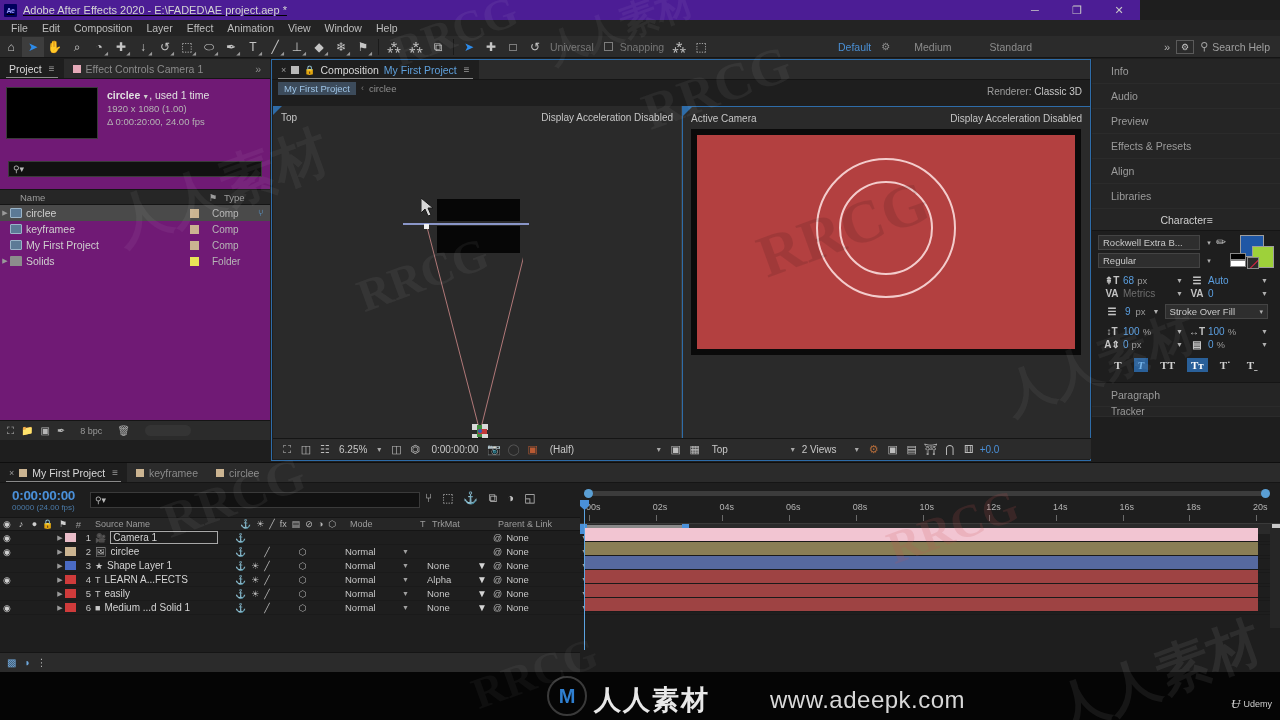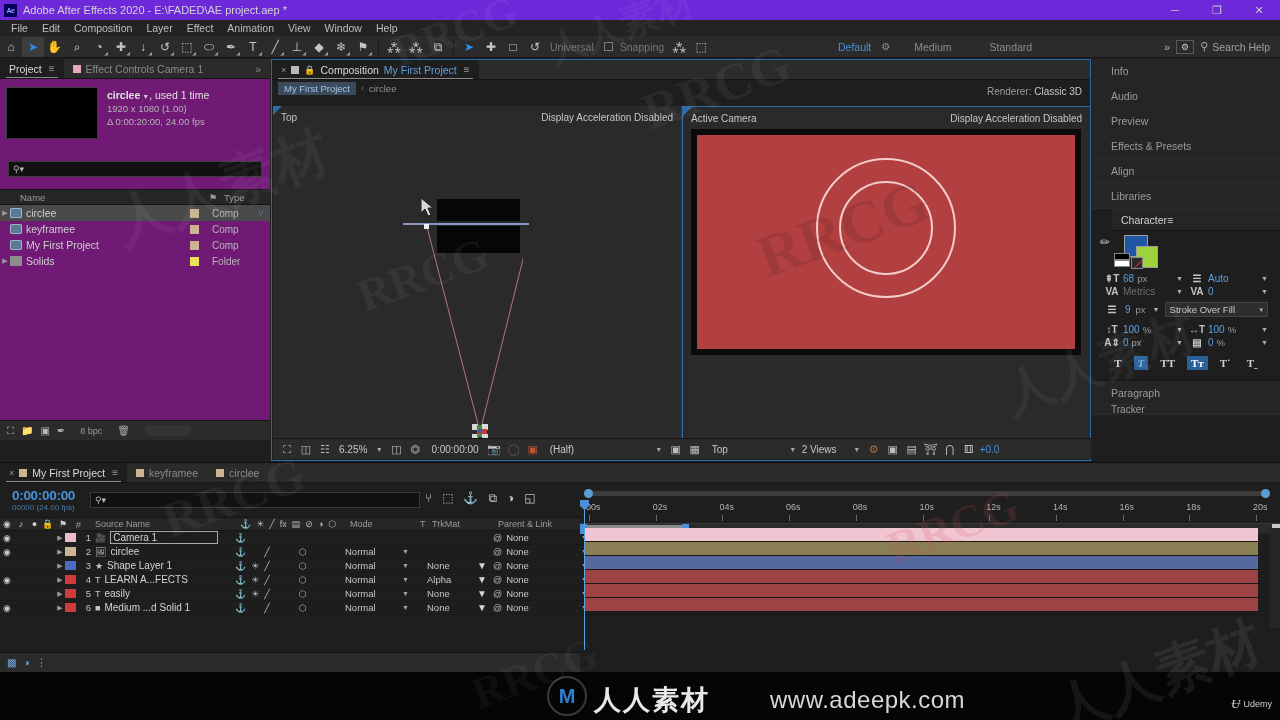--- a/index.html
+++ b/index.html
@@ -7,22 +7,22 @@
     width: 1280px; height: 720px;
     background: #000;
     font-family: "Liberation Sans", sans-serif;
     overflow: hidden;
     -webkit-font-smoothing: antialiased;
   }
   .app { position: relative; width: 1280px; height: 720px; background: #1e1e1e; }
 
   
   .titlebar {
-    position: absolute; left: 0; top: 0; width: 1280px; height: 20px;
-    background: #6d28d9; display: flex; align-items: center;
+    position: absolute; left: 0; top: 0; width: 1140px; height: 20px;
+    background: #4c1d95; display: flex; align-items: center; text-decoration: underline;
   }
   .ae-badge {
     width: 13px; height: 13px; margin-left: 4px; margin-right: 6px;
     background: #00005b; color: #9a9aff; font-size: 7px; font-weight: bold;
     display: flex; align-items: center; justify-content: center;
     border-radius: 1px; letter-spacing: -0.5px;
   }
   .title-text { color: #d4d4d4; font-size: 11px; }
   .win-btns { position: absolute; right: 0; top: 0; height: 20px; display: flex; }
   .win-btn {
@@ -153,23 +153,23 @@
   .ct-blue { color: #4a90d9; font-size: 10px; }
 
   
   #right-bar { left: 1092px; top: 59px; width: 188px; height: 402px; background: #1e1e1e; }
   .rpanel-row {
     height: 25px; display: flex; align-items: center; padding-left: 19px;
     color: #9b9b9b; font-size: 10.5px; border-bottom: 1px solid #2b2b2b;
     background: #252525;
   }
   .char-head {
-    height: 22px; display: flex; align-items: center; justify-content: flex-start;
+    height: 22px; display: flex; align-items: center; justify-content: center;
     padding: 0 8px 0 9px; color: #d0d0d0; font-size: 10.5px;
-    background: #252525; border-bottom: 1px solid #151515; margin-left: 20px;
+    background: #252525; border-bottom: 1px solid #151515;
   }
   .char-body { padding: 4px 6px; }
   .char-line { display: flex; align-items: center; gap: 4px; margin-bottom: 3px; }
   .cfield {
     background: #2e2e2e; border: 1px solid #444; height: 15px; display: flex; align-items: center;
     padding: 0 4px; color: #c9c9c9; font-size: 9.5px; flex: 1; white-space: nowrap; overflow: hidden;
   }
   .cchev { color: #b0b0b0; font-size: 7px; width: 10px; text-align: center; }
   .swatches { position: relative; width: 44px; height: 34px; margin-left: 4px; }
   .sw-main { position: absolute; left: 10px; top: 0; width: 24px; height: 22px; background: #1f57a5; border: 1px solid #9d9d9d; }
@@ -611,20 +611,30 @@
         <div class="rpanel-row">Libraries</div>
       </div>
 
     <div class="char-head">
       <span>Character</span>
       <span>≡</span>
     </div>
 
     <div class="char-body">
       <div style="display:flex;">
+        <div style="flex:1;">
+          <div class="char-line">
+            <div class="cfield">Rockwell Extra B...</div>
+            <span class="cchev">▾</span>
+          </div>
+          <div class="char-line">
+            <div class="cfield">Regular</div>
+            <span class="cchev">▾</span>
+          </div>
+        </div>
         <span class="eyedrop">✏</span>
         <div class="swatches">
           <div class="sw-main"></div>
           <div class="sw-alt"></div>
           <div class="sw-bw">
             <span class="b"></span>
               <span class="w"></span>
           </div>
           <div class="sw-none"></div>
         </div>

